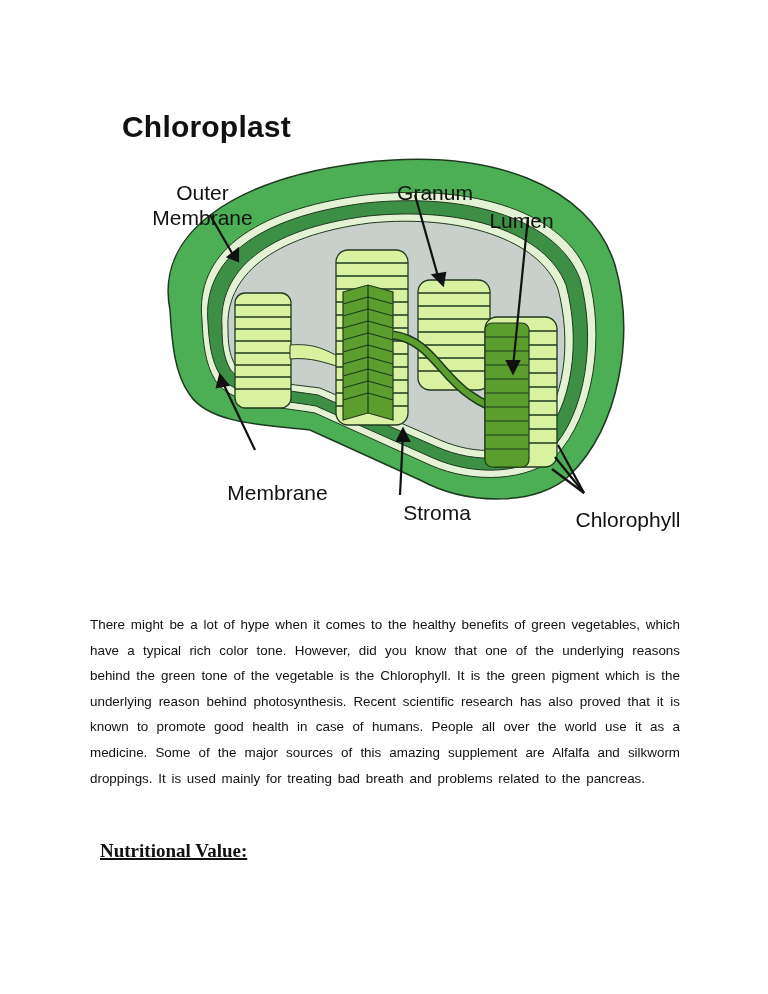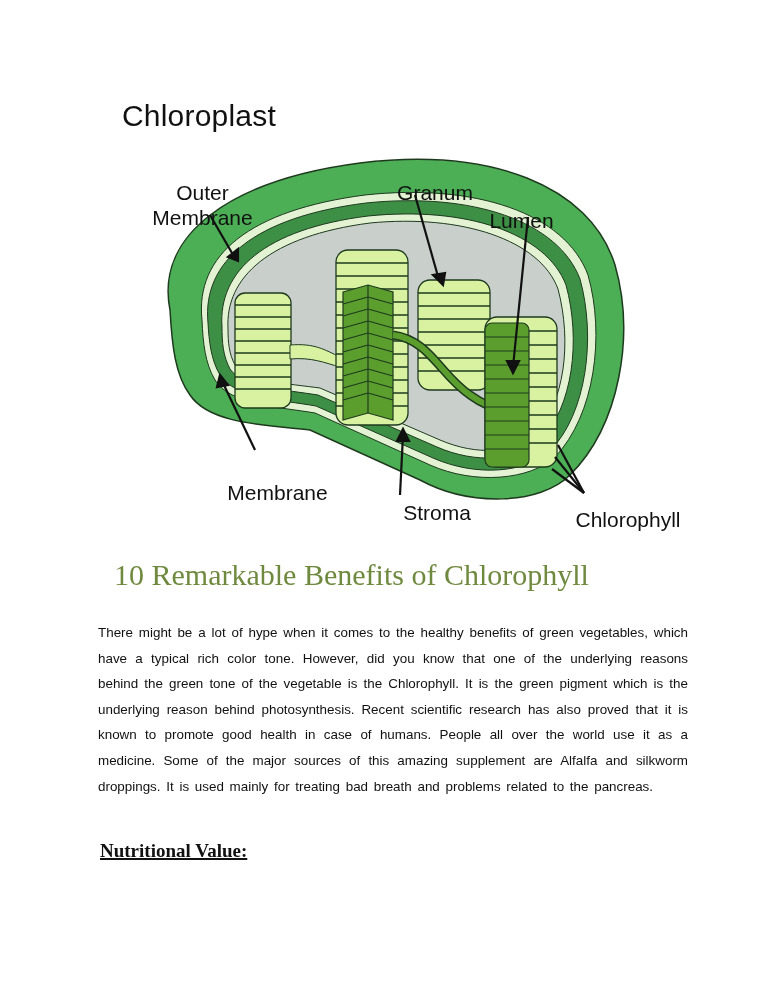--- a/index.html
+++ b/index.html
@@ -1,23 +1,23 @@
 <!DOCTYPE html>
 <html><head>
 <meta charset="utf-8">
 <style>
   html, body { margin:0; padding:0; background:#ffffff; }
   body { width:768px; height:994px; position:relative; overflow:hidden; }
   .page { position:absolute; left:0; top:0; width:768px; height:994px; background:#fff; }
   .figure { position:absolute; left:100px; top:95px; width:600px; height:430px; }
   .figure svg { position:absolute; left:0; top:0; }
   .lbl { position:absolute; font-family:"Liberation Sans", sans-serif; color:#111; text-align:center; line-height:25px; font-size:21px;margin-top:15px; }
-  .fig-title { position:absolute; left:22px; top:4px; font-family:"Liberation Sans", sans-serif; font-size:30px; color:#111; font-weight:normal; letter-spacing:0.2px; }
+  .fig-title { position:absolute; left:22px; top:15px; font-family:"Liberation Sans", sans-serif; font-size:30px; color:#111; font-weight:bold; letter-spacing:0.2px; }
   .heading { position:absolute; left:114px; top:558px; font-family:"Liberation Serif", serif; font-size:30px; color:#6f8a3e; margin:0; font-weight:normal; white-space:nowrap; }
-  .body-text { position:absolute; left:90px; top:612px; width:590px; font-family:"Liberation Sans", sans-serif; font-size:13.4px; line-height:25.6px; color:#111; text-align:justify; margin:8px; word-spacing:2px; }
+  .body-text { position:absolute; left:90px; top:612px; width:590px; font-family:"Liberation Sans", sans-serif; font-size:13.4px; line-height:25.6px; color:#111; text-align:justify; margin:0; word-spacing:2px; }
   .sub-heading { position:absolute; left:90px; top:830px; font-family:"Liberation Serif", serif; font-size:19px; font-weight:bold; color:#111; text-decoration:underline; text-decoration-thickness:2px; margin:10px; white-space:nowrap; }
 </style>
 </head>
 <body>
 
 <div class="page">
 
   <div class="figure">
     <svg width="600" height="430" viewBox="0 0 600 430">
 
@@ -147,17 +147,16 @@
     </div>
     <div class="lbl" style="left:285px; top:70px; width:100px;">Granum</div>
     <div class="lbl" style="left:384px; top:98px; width:75px;">Lumen</div>
     <div class="lbl" style="left:115px; top:370px; width:125px;">
       <div>Membrane</div>
     </div>
     <div class="lbl" style="left:292px; top:390px; width:90px;">Stroma</div>
     <div class="lbl" style="left:468px; top:397px; width:120px;">Chlorophyll</div>
   </div>
 
-  <h1 class="heading">10 Remarkable Benefits of Chlorophyll</h1>
   <p class="body-text">There might be a lot of hype when it comes to the healthy benefits of green vegetables, which have a typical rich color tone. However, did you know that one of the underlying reasons behind the green tone of the vegetable is the Chlorophyll. It is the green pigment which is the underlying reason behind photosynthesis. Recent scientific research has also proved that it is known to promote good health in case of humans. People all over the world use it as a medicine. Some of the major sources of this amazing supplement are Alfalfa and silkworm droppings. It is used mainly for treating bad breath and problems related to the pancreas.</p>
   <h2 class="sub-heading">Nutritional Value:</h2>
 
 </div>
 
 </body></html>

